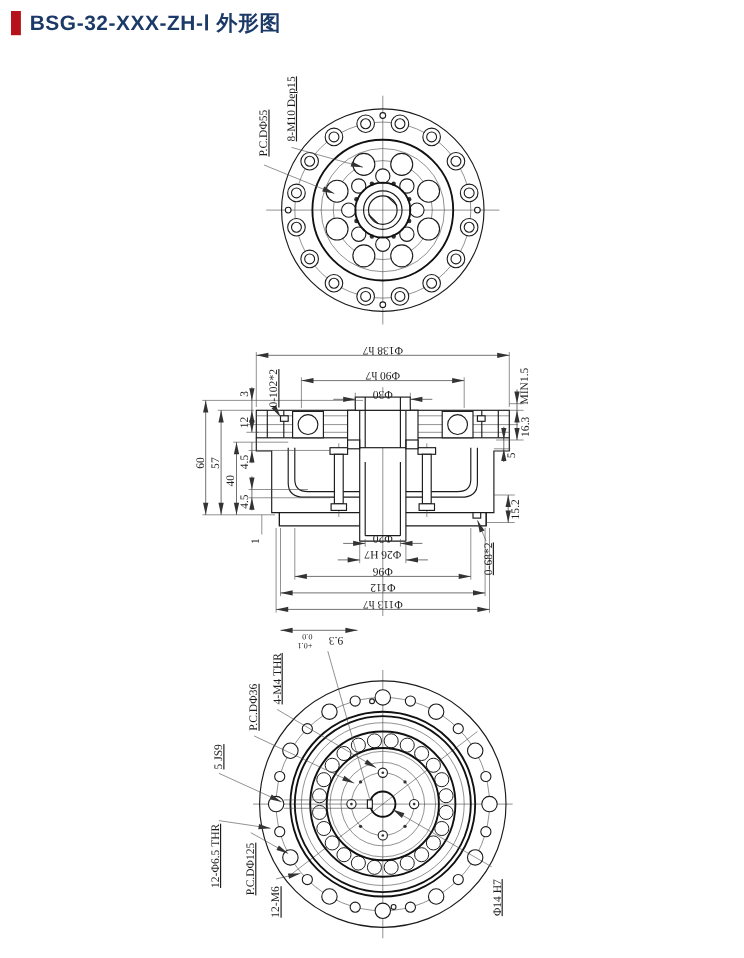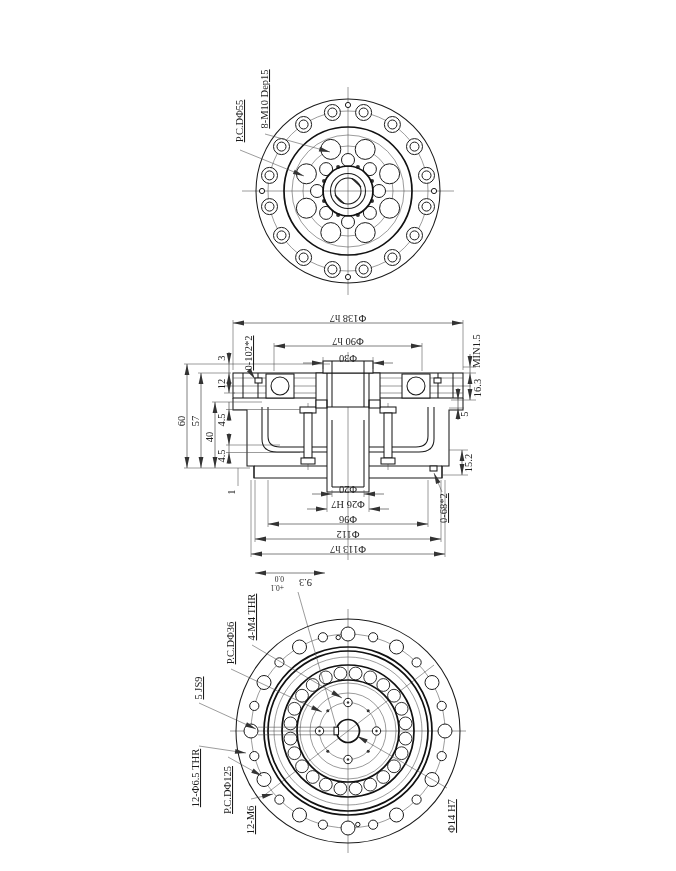--- a/index.html
+++ b/index.html
@@ -18,20 +18,24 @@
   .dm{fill:none;stroke:#3a3a3a;stroke-width:.65;}
   .wf{fill:#fff;stroke:#1b1b1b;stroke-width:1.05;}
   .hw circle{fill:#fff;stroke:#1b1b1b;stroke-width:1;}
   .hb circle{fill:#fff;stroke:#1b1b1b;stroke-width:.9;}
   .hd circle{fill:#333;stroke:none;}
 </style>
 </head>
 <body>
 
 <div id="page">
+  <div class="titlebar">
+    <span class="bar"></span>
+    <h1>BSG-32-XXX-ZH-Ⅰ 外形图</h1>
+  </div>
 
   <svg width="676" height="871" viewBox="0 0 676 871">
     <defs>
       <marker id="de" markerUnits="userSpaceOnUse" markerWidth="14" markerHeight="8" refX="13" refY="4" orient="auto">
         <path d="M13,4 L2,1.6 L2,6.4 Z" fill="#333"></path>
       </marker>
       <marker id="ds" markerUnits="userSpaceOnUse" markerWidth="14" markerHeight="8" refX="1" refY="4" orient="auto">
         <path d="M1,4 L12,1.6 L12,6.4 Z" fill="#333"></path>
       </marker>
     </defs>

